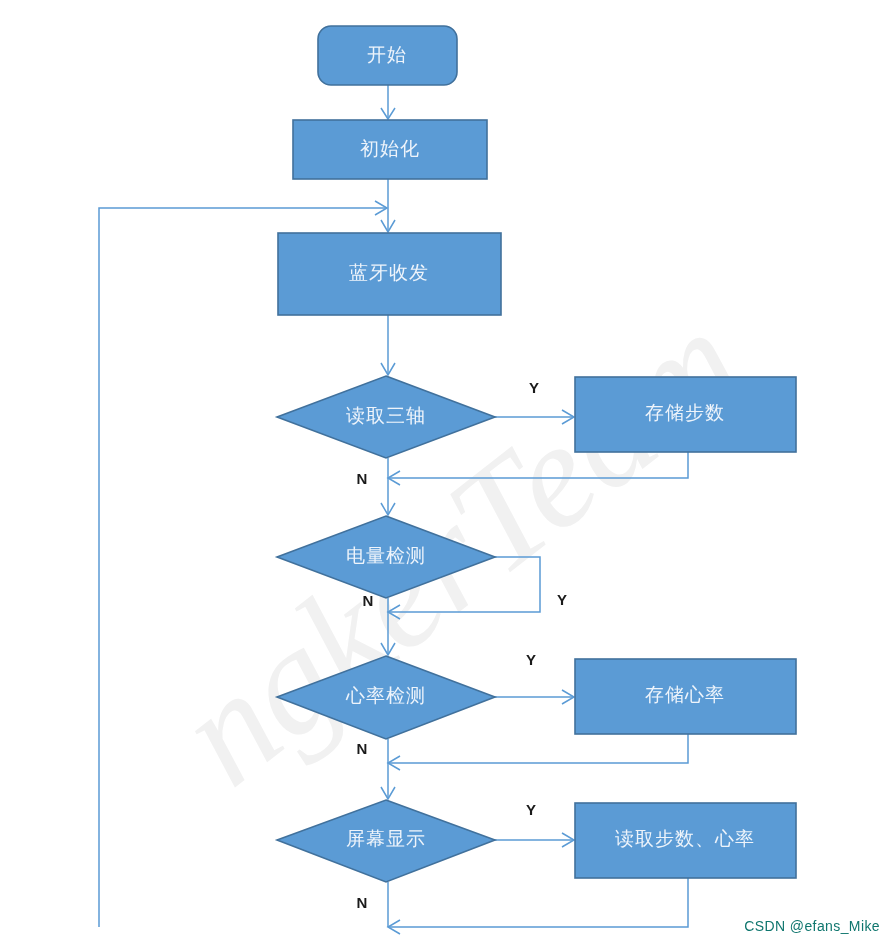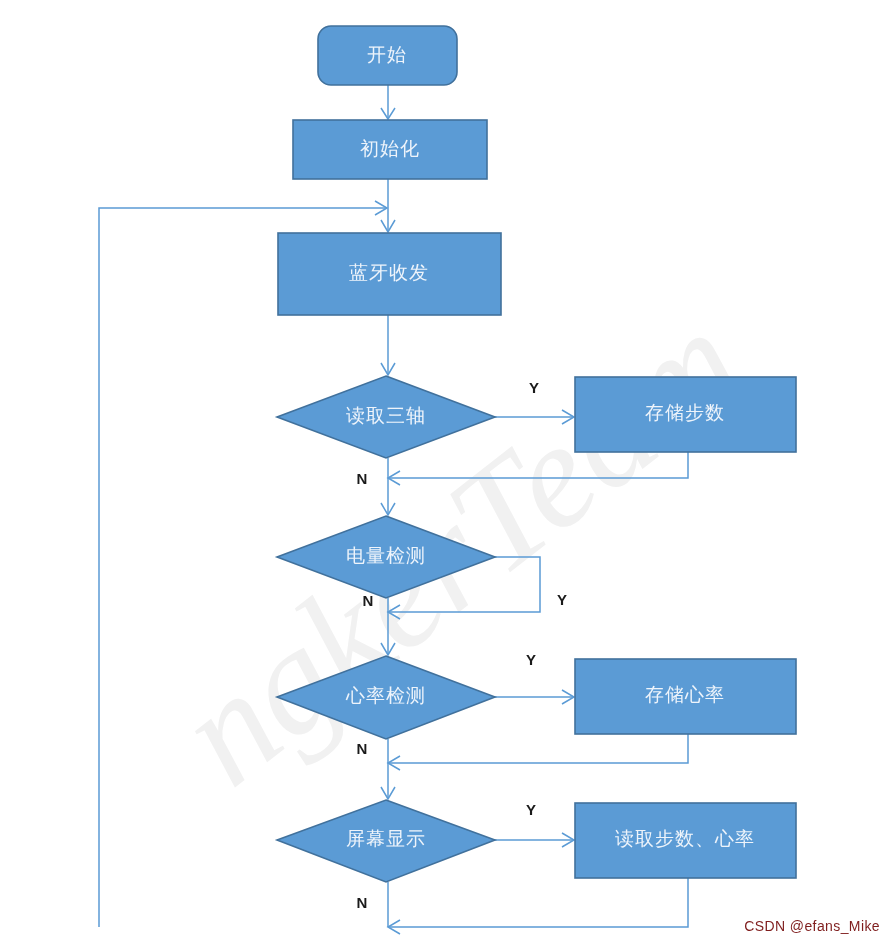--- a/index.html
+++ b/index.html
@@ -57,21 +57,21 @@
     font-family: "Liberation Serif", "DejaVu Serif", serif;
     font-size: 150px;
     font-style: italic;
     text-anchor: middle;
     dominant-baseline: middle;
   }
   .credit {
     position: absolute;
     right: 14px;
     bottom: 8px;
-    color: #7f1d1d;
+    color: #0f766e;
     font-family: "Liberation Sans", sans-serif;
     font-size: 14px;
     letter-spacing: 0.4px;
     white-space: nowrap;
   }
 </style>
 </head>
 <body>
 
 <svg id="canvas" viewBox="0 0 894 942" xmlns="http://www.w3.org/2000/svg">

